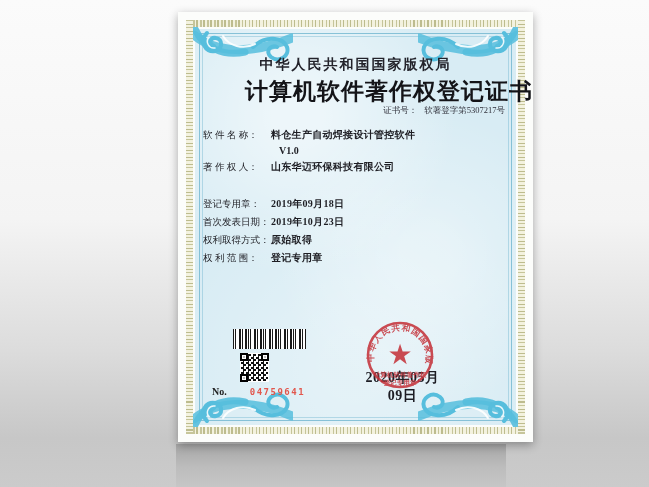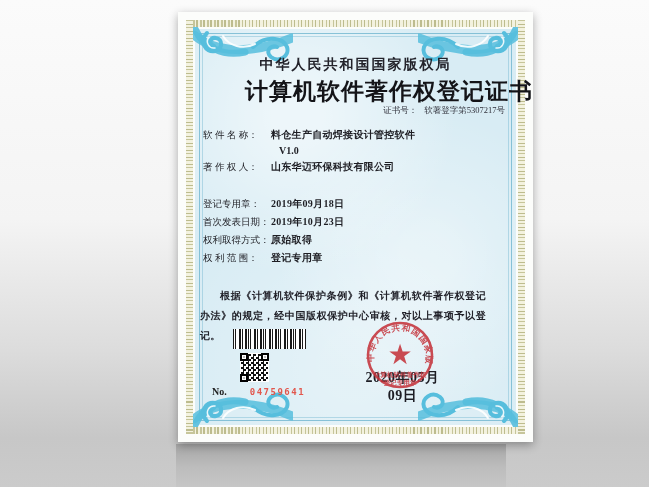--- a/index.html
+++ b/index.html
@@ -148,21 +148,20 @@
     </div>
     <div class="row" style="top:217px">
       <span class="flabel">权利取得方式：</span>
       <span class="fvalue">原始取得</span>
     </div>
     <div class="row" style="top:235px">
       <span class="flabel">权 利 范 围：</span>
       <span class="fvalue">登记专用章</span>
     </div>
 
-    <div class="para">根据《计算机软件保护条例》和《计算机软件著作权登记办法》的规定，经中国版权保护中心审核，对以上事项予以登记。</div>
 
     <div class="barcode"></div>
     <div class="qr">
       <div class="dots"></div>
       <i class="f1"></i>
       <i class="f2"></i>
       <i class="f3"></i>
     </div>
 
     <div class="serial">

